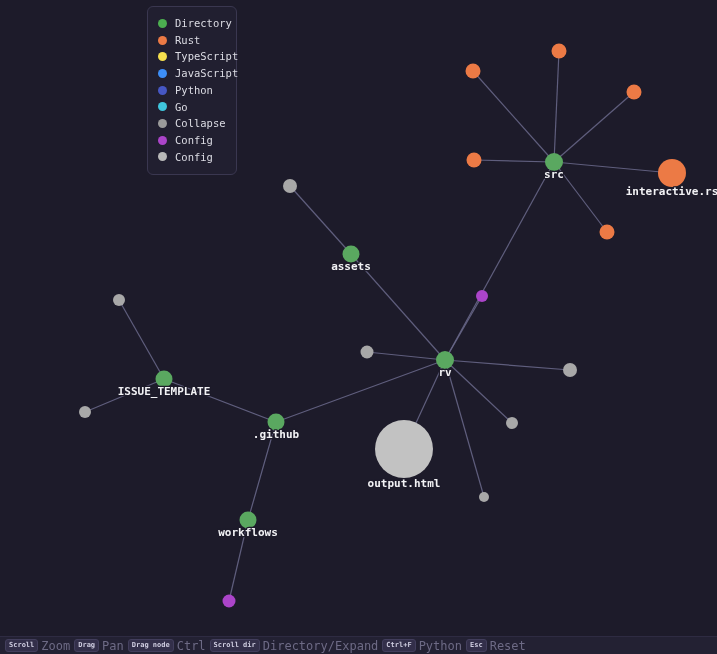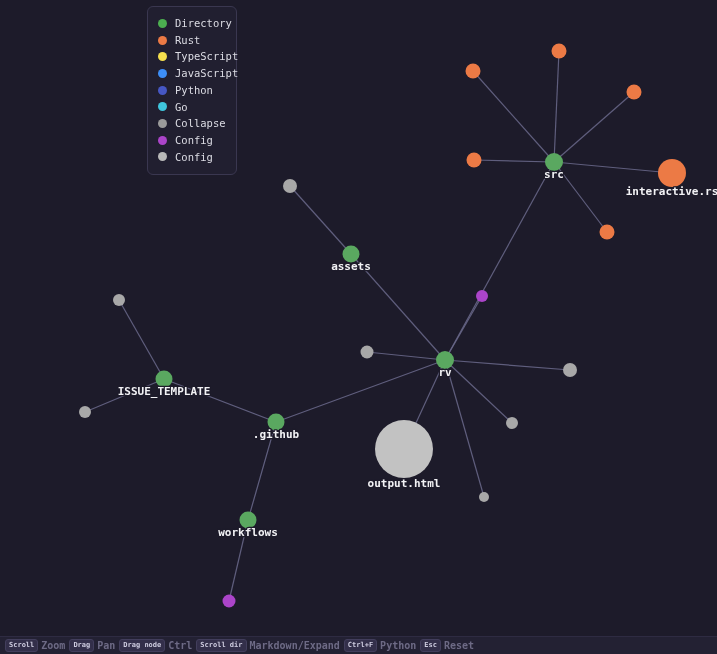--- a/index.html
+++ b/index.html
@@ -101,23 +101,22 @@
     color: #cfcde0;
     font-family: "DejaVu Sans Mono", "Liberation Mono", monospace;
     font-size: 7px;
     font-weight: bold;
     line-height: 1;
     padding: 2px 3px 2.5px 3px;
   }
   .hint-desc {
     color: #6d6a85;
     font-family: "DejaVu Sans Mono", "Liberation Mono", monospace;
-    font-size: 10px;
+    font-size: 12px;
     line-height: 1;
-    font-weight: bold;
   }
 </style>
 </head>
 <body>
 
 <div id="app">
 
   <svg id="graph-svg" viewBox="0 0 717 654" xmlns="http://www.w3.org/2000/svg">
     <g id="edge-layer">
         <line x1="554" y1="162" x2="559" y2="51" stroke="#6b6a8c" stroke-width="1.2" stroke-opacity="0.85"></line>
@@ -226,21 +225,21 @@
       <div class="hint">
         <span class="hint-key">Drag</span>
         <span class="hint-desc">Pan</span>
       </div>
       <div class="hint">
         <span class="hint-key">Drag node</span>
         <span class="hint-desc">Ctrl</span>
       </div>
       <div class="hint">
         <span class="hint-key">Scroll dir</span>
-        <span class="hint-desc">Markdown/Expand</span>
+        <span class="hint-desc">Directory/Expand</span>
       </div>
       <div class="hint">
         <span class="hint-key">Ctrl+F</span>
         <span class="hint-desc">Python</span>
       </div>
       <div class="hint">
         <span class="hint-key">Esc</span>
         <span class="hint-desc">Reset</span>
       </div>
     </div>

